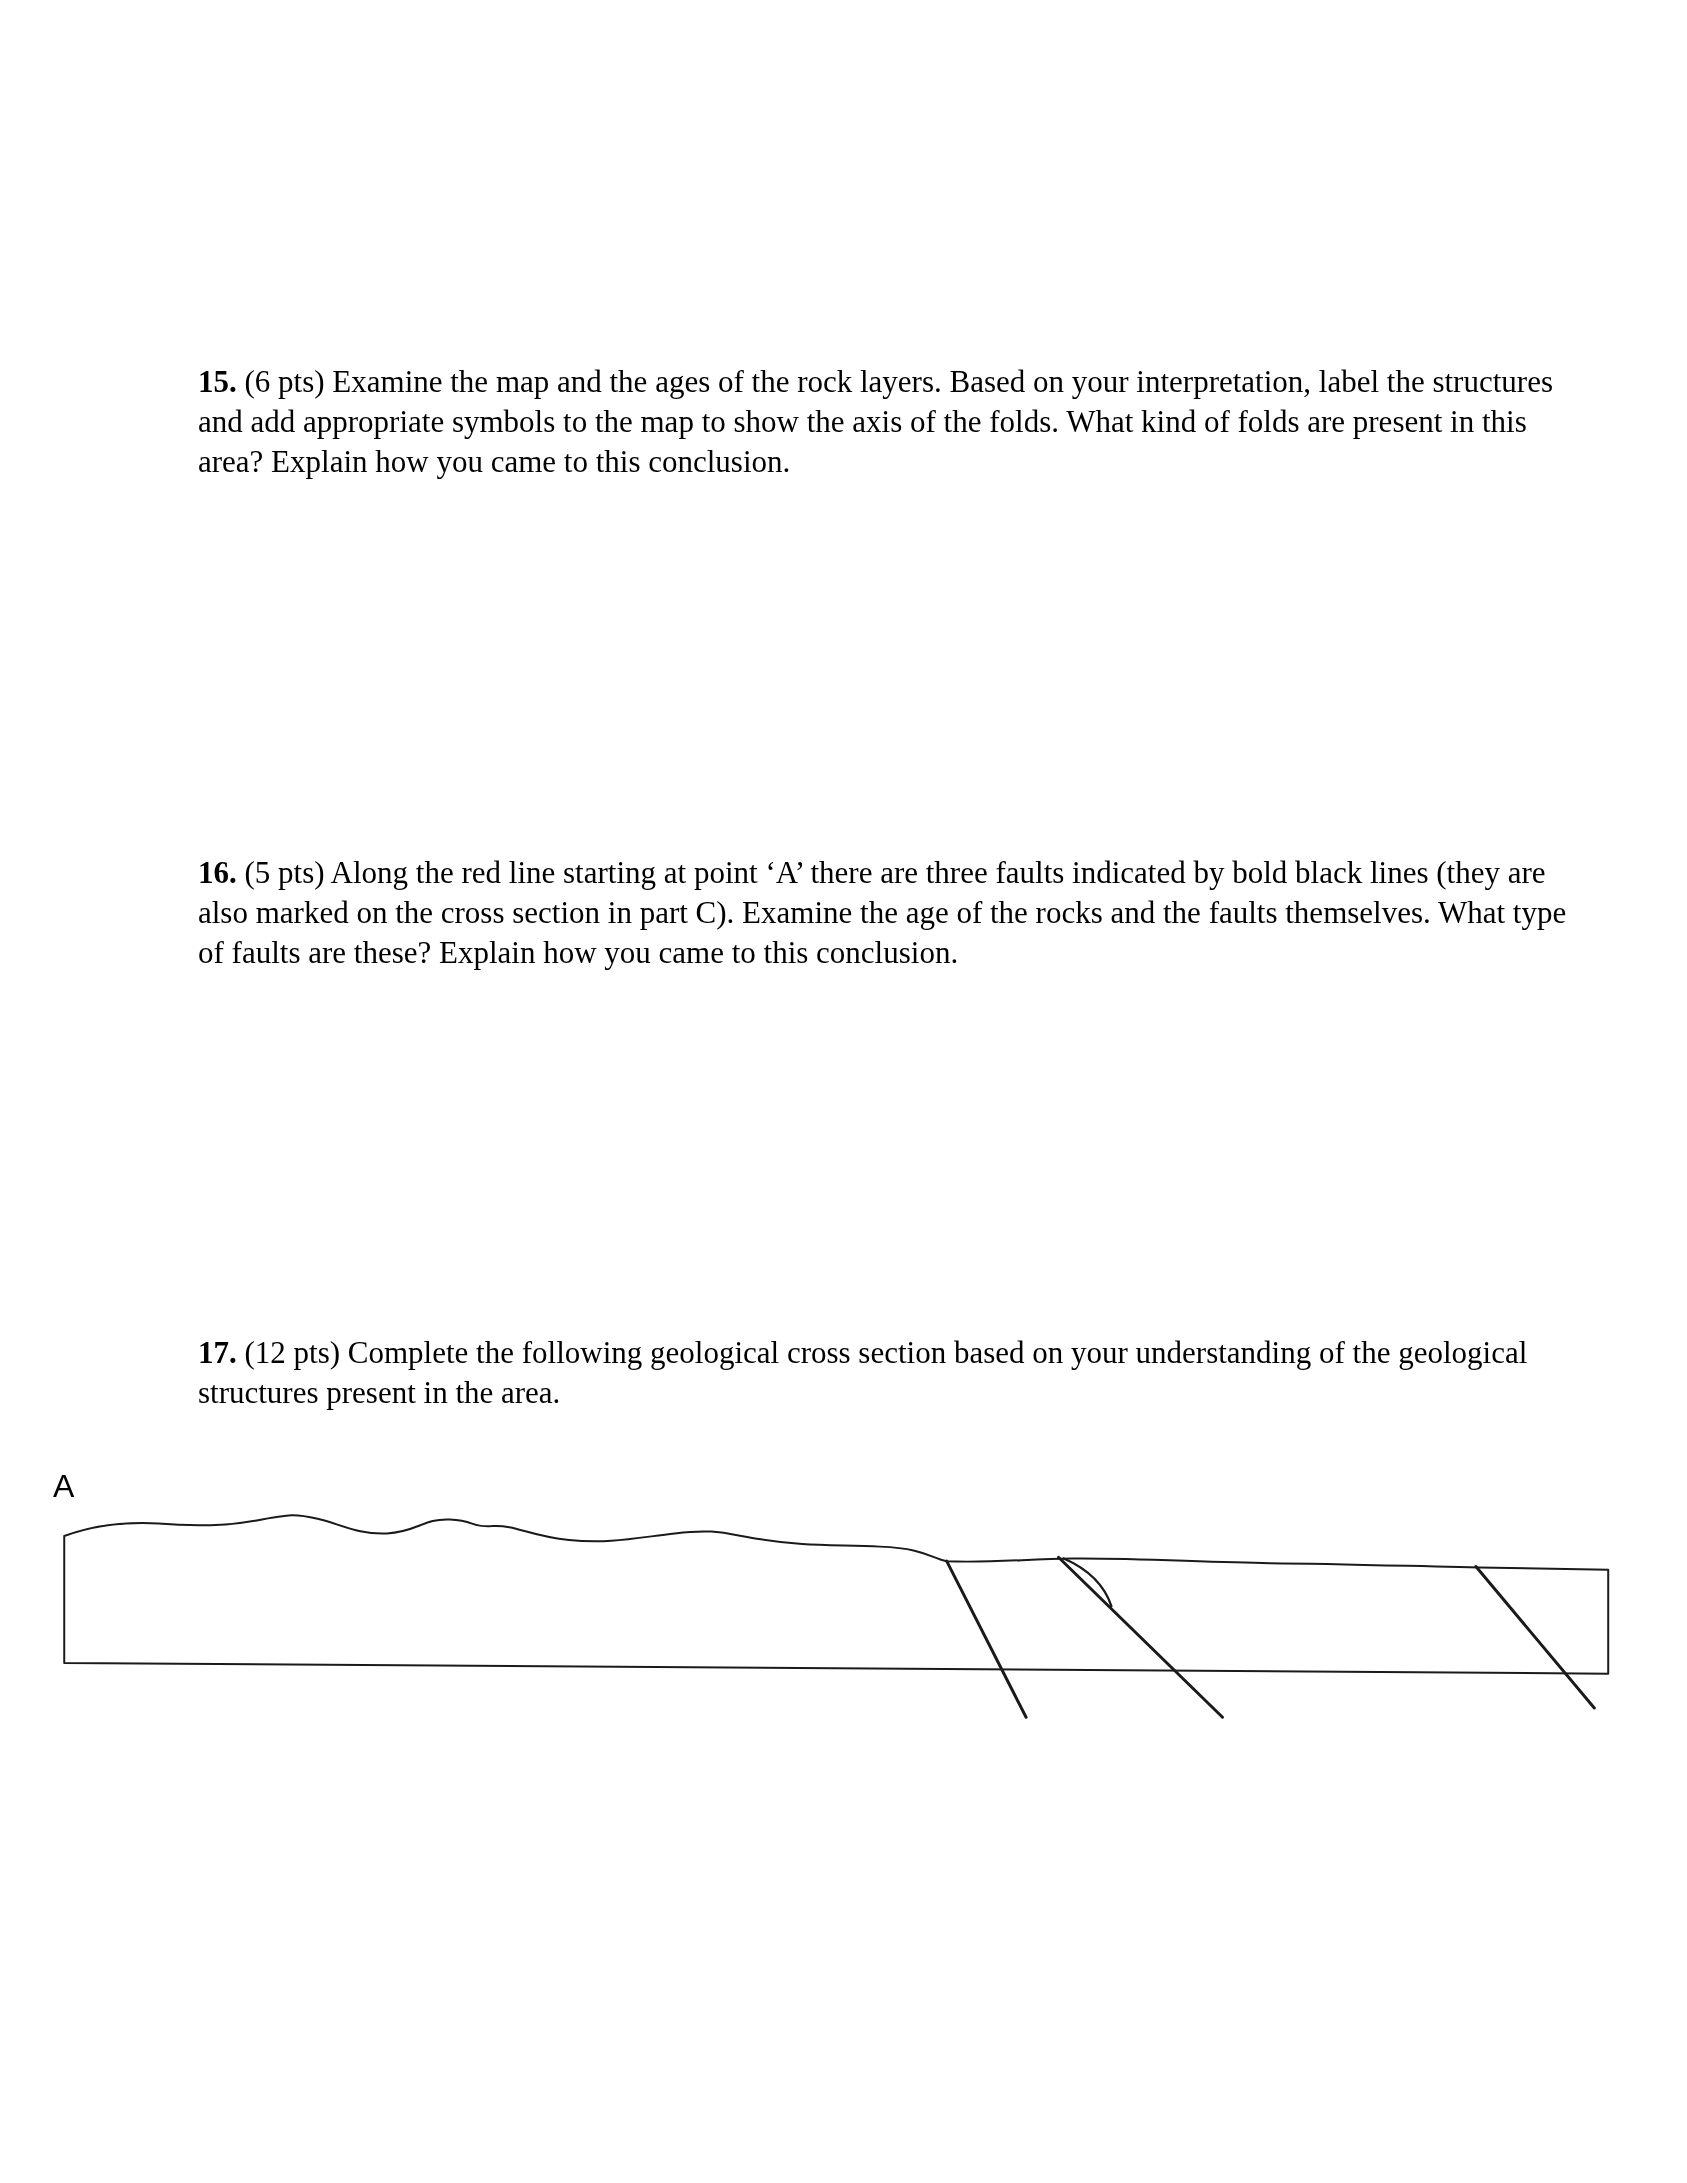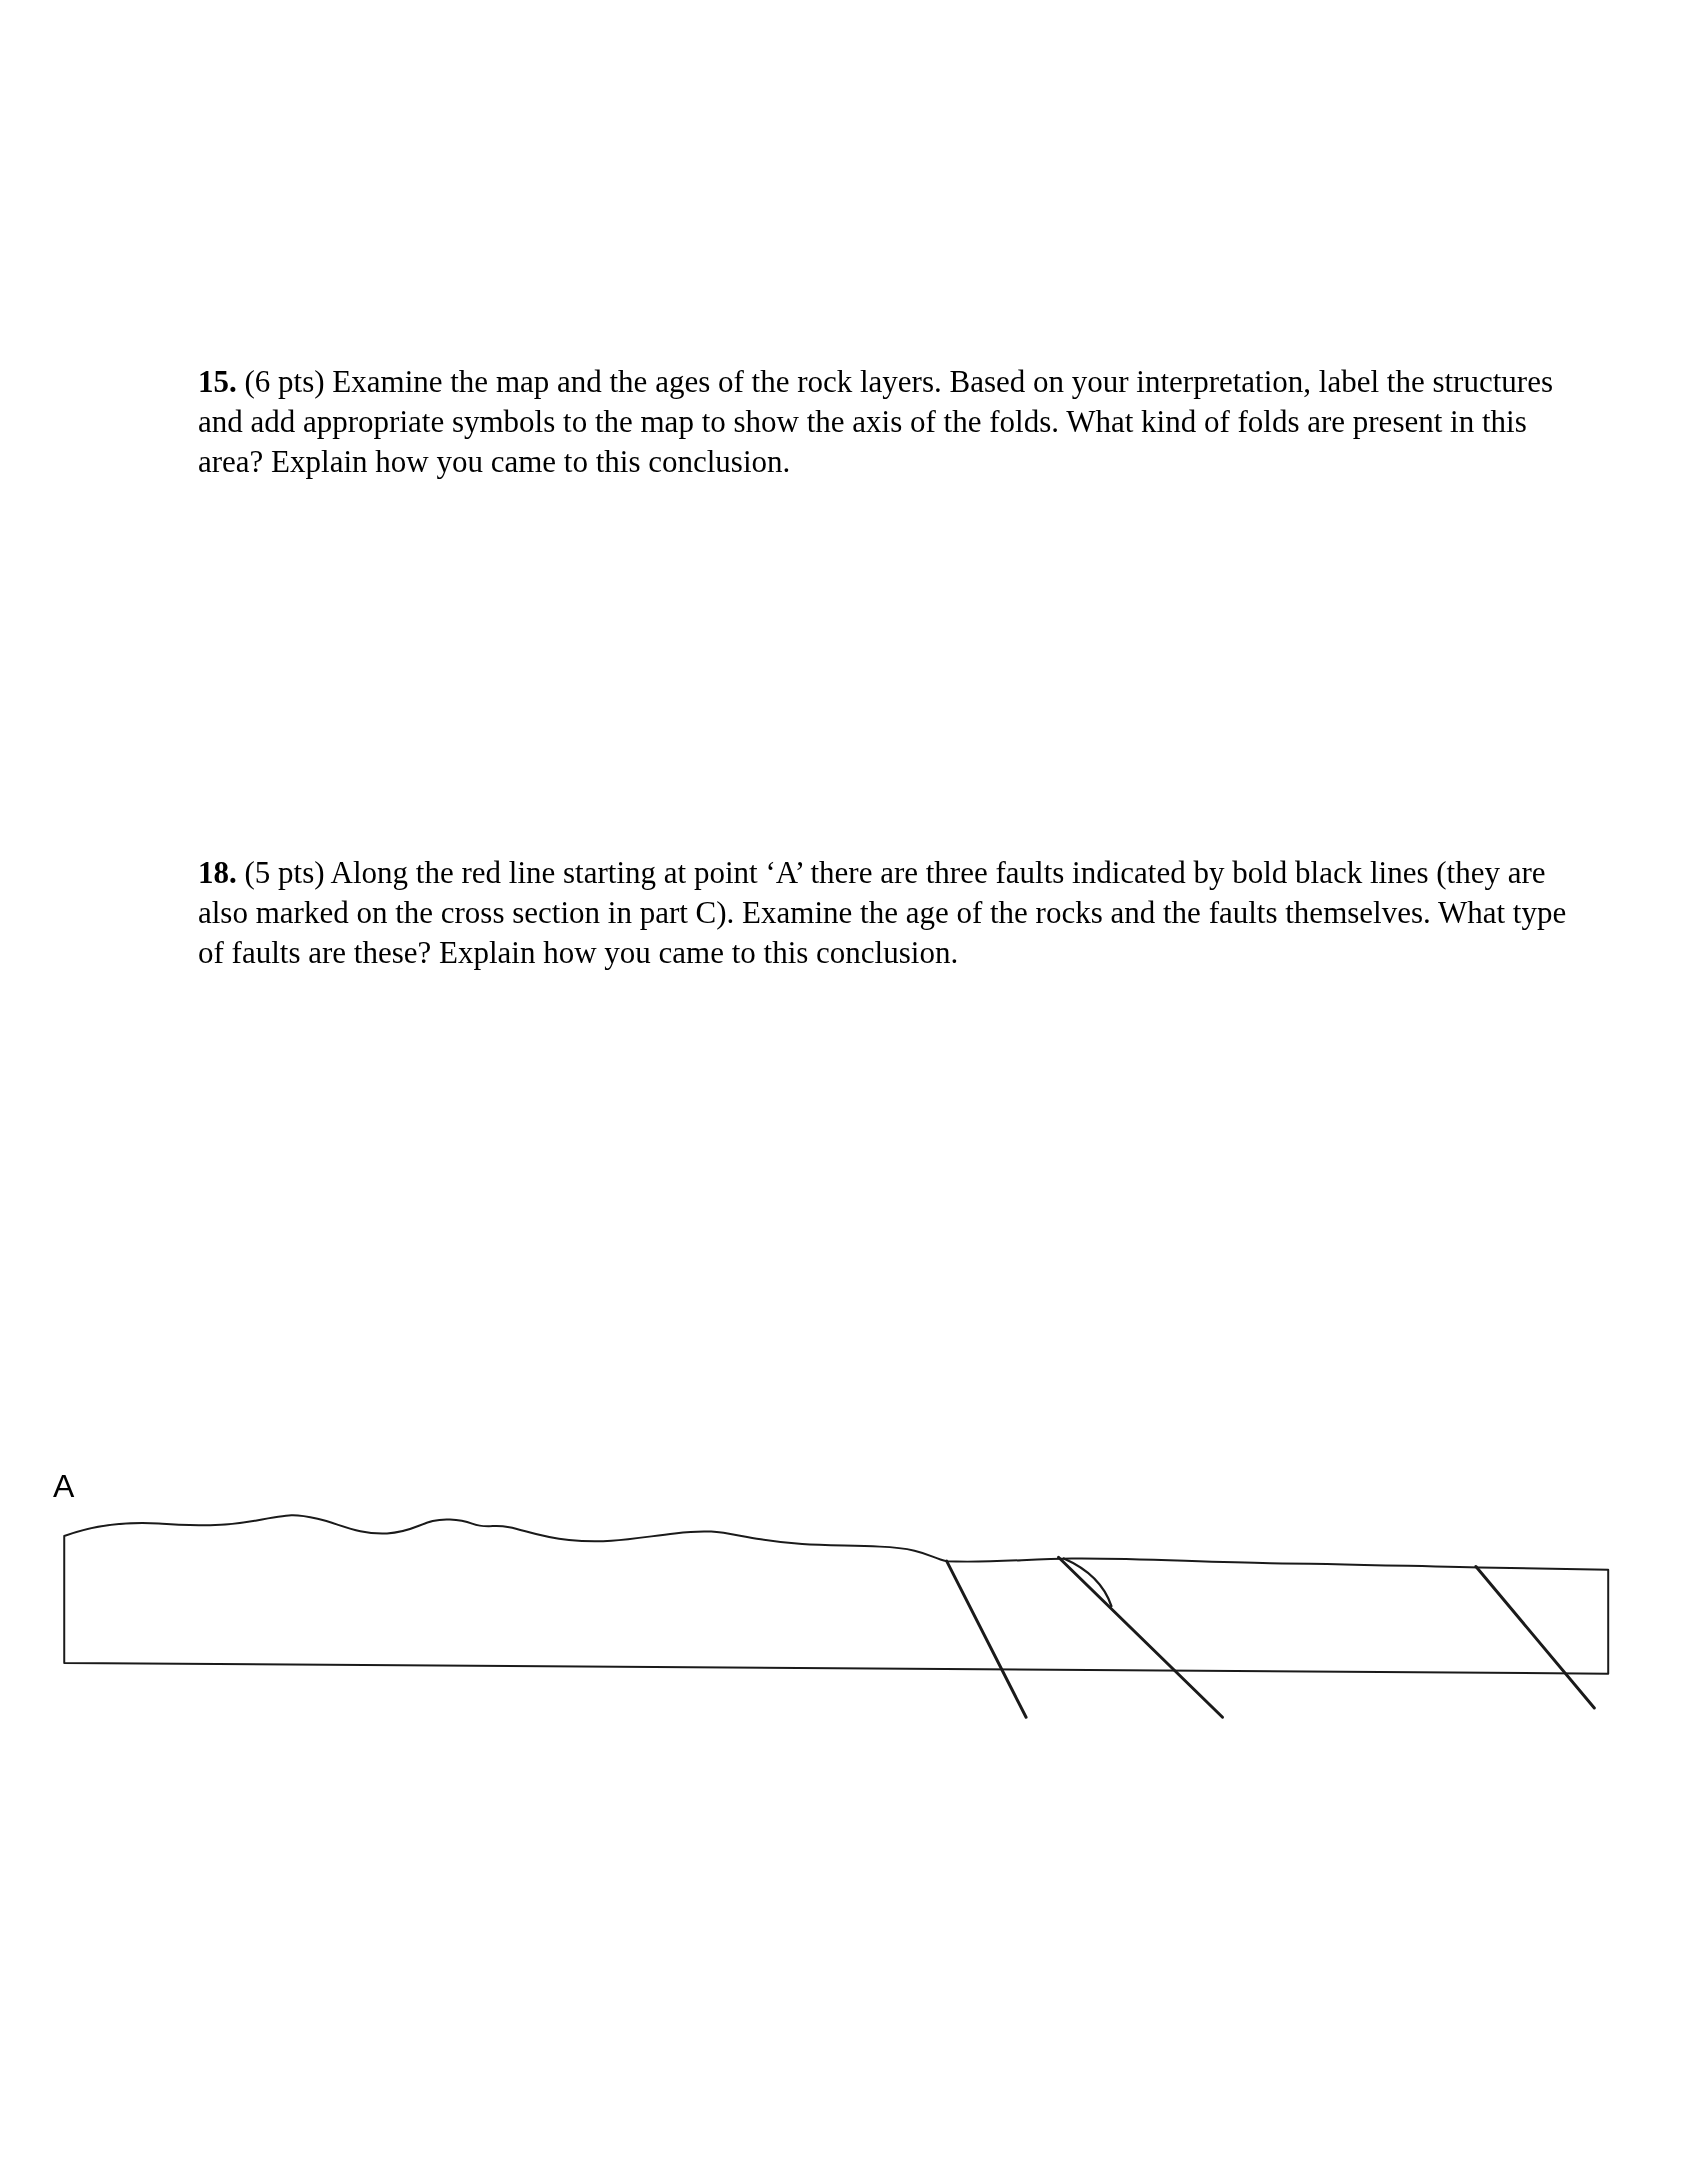--- a/index.html
+++ b/index.html
@@ -65,22 +65,23 @@
     stroke-linecap: round;
   }
 </style>
 </head>
 <body>
 
 <div class="page">
 
   <p class="question" id="q15"><span class="qnum">15.</span><span> (6 pts) Examine the map and the ages of the rock layers. Based on your interpretation, label the structures and add appropriate symbols to the map to show the axis of the folds. What kind of folds are present in this area? Explain how you came to this conclusion.</span></p>
 
-  <p class="question" id="q16"><span class="qnum">18.</span><span> (5 pts) Along the red line starting at point ‘A’ there are three faults indicated by bold black lines (they are also marked on the cross section in part C). Examine the age of the rocks and the faults themselves.  What type of faults are these? Explain how you came to this conclusion.</span></p>
+  <p class="question" id="q16"><span class="qnum">16.</span><span> (5 pts) Along the red line starting at point ‘A’ there are three faults indicated by bold black lines (they are also marked on the cross section in part C). Examine the age of the rocks and the faults themselves.  What type of faults are these? Explain how you came to this conclusion.</span></p>
 
+  <p class="question" id="q17"><span class="qnum">17.</span><span> (12 pts) Complete the following geological cross section based on your understanding of the geological structures present in the area.</span></p>
 
   <div class="a-label">A</div>
 
   <svg class="diagram-svg" viewBox="0 0 2550 3300" xmlns="http://www.w3.org/2000/svg">
 
     <path class="outline" d="M 97 2322
          C 140 2306, 185 2300, 240 2303
          S 330 2309, 385 2299
          S 445 2288, 480 2296
          S 540 2320, 585 2318

